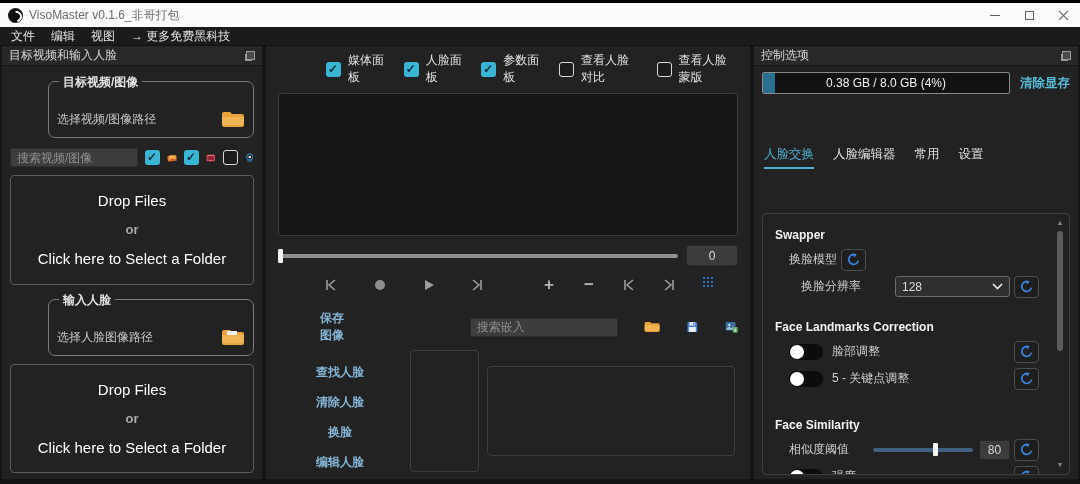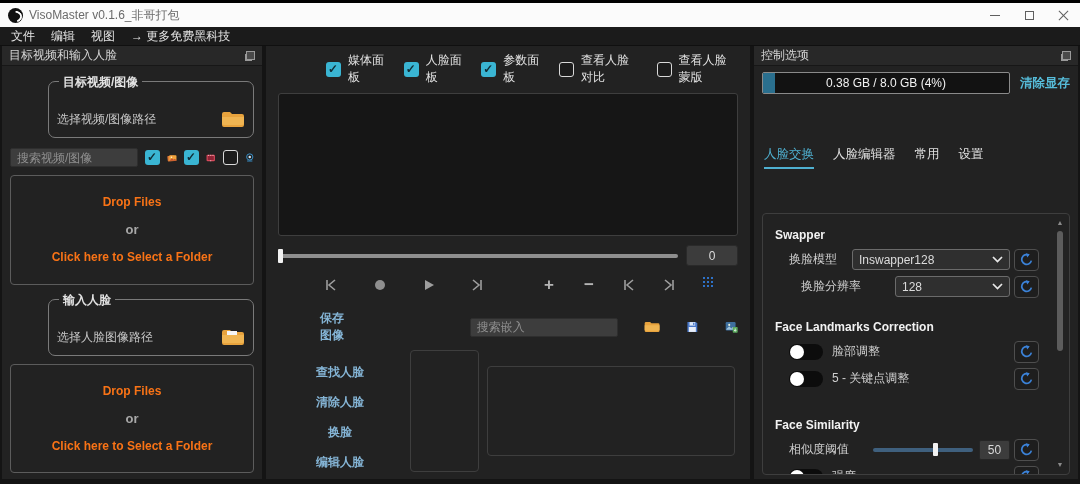--- a/index.html
+++ b/index.html
@@ -43,21 +43,21 @@
   .search-row { display:flex; align-items:center; margin-top:10px; gap:7px;justify-content:space-between; }
   .search-input { height:19px; background:#3d3d3d; border:1px solid #2e2e2e; border-radius:2px; color:#cfcfcf; font-size:12px; padding:0 6px; font-family:"Liberation Sans",sans-serif; }
   .search-input::placeholder { color:#8f8f8f; }
   .si-media { width:128px; flex:none; }
   .si-full { width:100%; margin-top:9px; }
   .cb { width:15px; height:15px; border-radius:3px; flex:none; position:relative; }
   .cb.checked { background:#3ab5d3; }
   .cb.checked::after { content:"✓"; position:absolute; left:2px; top:0px; font-size:12px; font-weight:bold; color:#102c35; }
   .cb.unchecked { background:#1c1c1c; border:1px solid #d9d9d9; }
   .dropzone { flex:1; border:1px solid #5c5c5c; border-radius:4px; margin-top:8px; display:flex; flex-direction:column; align-items:center; justify-content:center; gap:13px; min-height:0; }
-  .dz1,.dz3 { font-size:12px; font-weight:bold; color:#f97316; }
+  .dz1,.dz3 { font-size:15px; font-weight:normal; color:#ffffff; }
   .dz2 { font-size:13px; font-weight:bold; color:#a8a8a8; }
 
   
   .cp-body { padding:6px 12px 0 12px; display:flex; flex-direction:column; flex:1; min-height:0; }
   .toggles-row { display:flex; align-items:center; gap:7px; flex:none;padding-left:48px; }
   .tg-label { font-size:12px; color:#e2e2e2; margin-right:9px; }
   .spacer-auto { margin-left:auto; }
   .video-box { height:143px; margin-top:7px; background:#161616; border:1px solid #3e3e3e; border-radius:3px; flex:none; }
   .seek-row { display:flex; align-items:center; margin-top:9px; gap:8px; flex:none; }
   .seek-track { flex:1; height:4px; background:#8f8f8f; border-radius:2px; position:relative; }
@@ -354,26 +354,20 @@
           <span class="tab">常用</span>
           <span class="tab">设置</span>
         </div>
 
         <div class="rp-content">
 
           <div class="sec-header">Swapper</div>
 
           <div class="crow">
             <span class="lbl">换脸模型</span>
-            <div class="combo combo-wide">
-              <span>Inswapper128</span>
-              <svg class="chev" width="11" height="7" viewBox="0 0 11 7">
-                  <path d="M1 1 l4.5 4.5 L10 1" stroke="#e8e8e8" stroke-width="1.7" fill="none"></path>
-                </svg>
-            </div>
             <span class="reset-btn">
                 <svg width="15" height="15" viewBox="0 0 16 16">
                   <path d="M13.2 9.2 A5.2 5.2 0 1 1 10.5 3.3" fill="none" stroke="#3b82d8" stroke-width="1.8"></path>
                   <path d="M7.2 1.2 l4.2 1.2 -2.6 3.4 z" fill="#3b82d8"></path>
                 </svg>
               </span>
           </div>
 
           <div class="crow indent">
             <span class="lbl">换脸分辨率</span>
@@ -421,21 +415,21 @@
           </div>
 
           <div class="gap20"></div>
           <div class="sec-header">Face Similarity</div>
 
           <div class="crow">
             <span class="lbl">相似度阈值</span>
             <div class="rslider sl-100">
               <div class="sh" style="left: 60%;"></div>
             </div>
-            <span class="val-box">50</span>
+            <span class="val-box">80</span>
             <span class="reset-btn">
                 <svg width="15" height="15" viewBox="0 0 16 16">
                   <path d="M13.2 9.2 A5.2 5.2 0 1 1 10.5 3.3" fill="none" stroke="#3b82d8" stroke-width="1.8"></path>
                   <path d="M7.2 1.2 l4.2 1.2 -2.6 3.4 z" fill="#3b82d8"></path>
                 </svg>
               </span>
           </div>
 
           <div class="crow">
             <span class="toggle">

